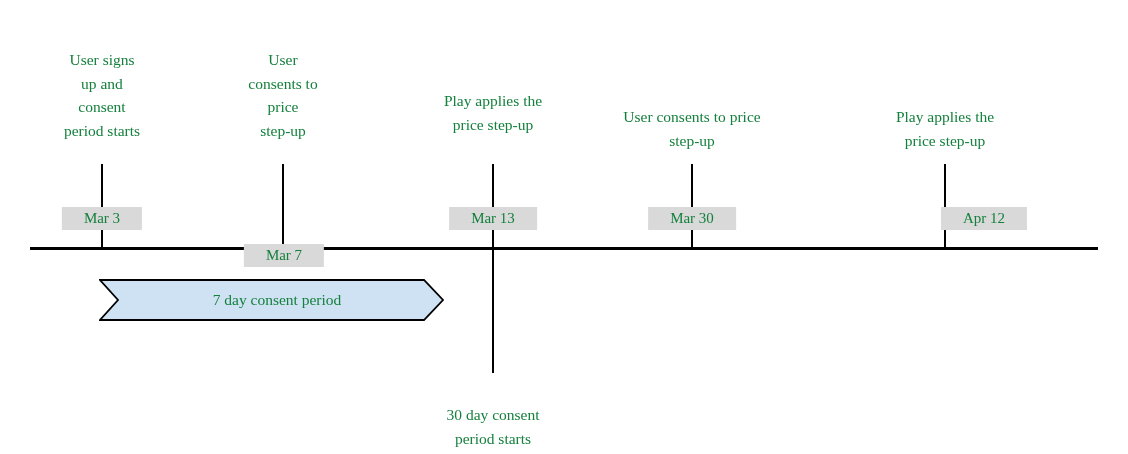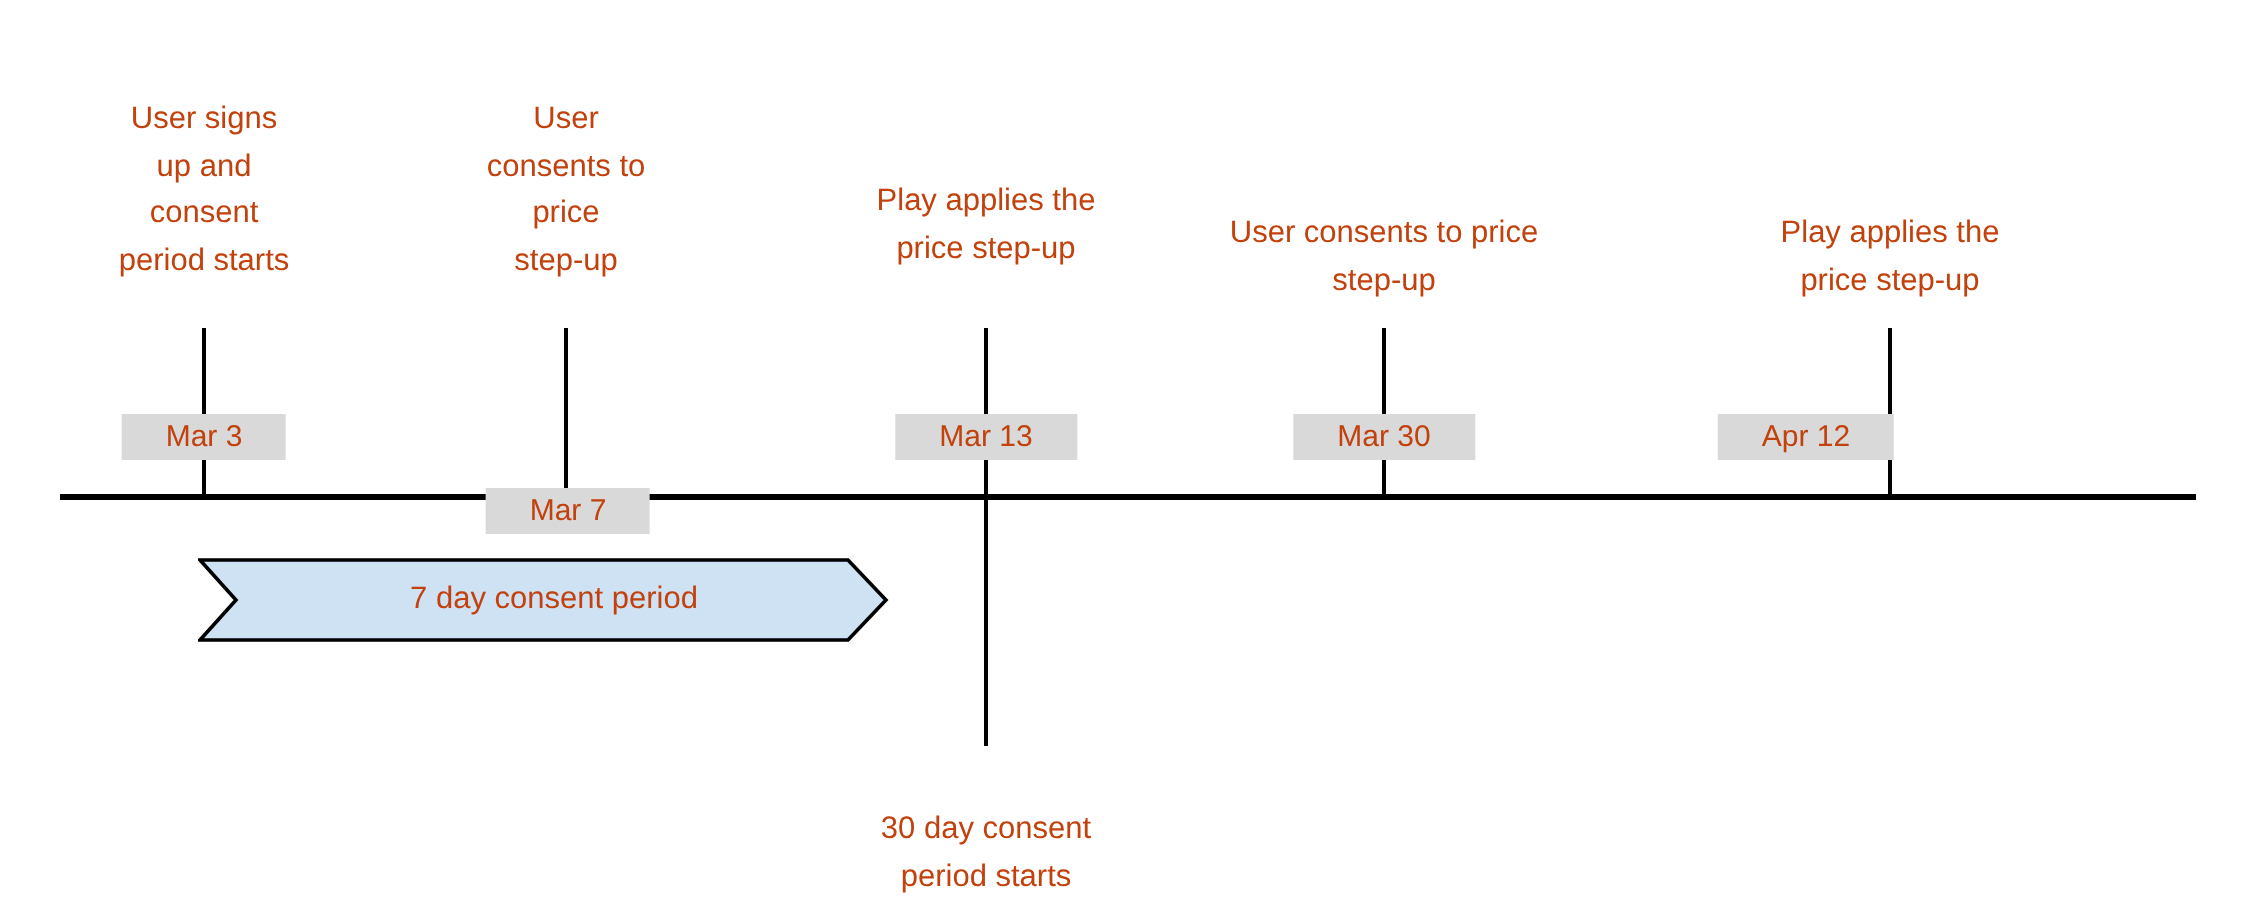--- a/index.html
+++ b/index.html
@@ -1,22 +1,22 @@
 <!DOCTYPE html>
 <html><head>
 <meta charset="utf-8">
 <style>
   html, body { margin: 0; padding: 0; background: #ffffff; }
   .canvas {
     position: relative;
     width: 1128px;
     height: 454px;
     background: #ffffff;
-    font-family: Liberation Sans, sans-serif;
-    color: #c2410c;
+    font-family: Liberation Serif, serif;
+    color: #15803d;
     overflow: hidden;
   }
 
   
   .axis {
     position: absolute;
     left: 30px;
     top: 247px;
     width: 1068px;
     height: 2.5px;
@@ -62,21 +62,21 @@
     background: #d9d9d9;
     font-size: 15px;
     line-height: 19px;
     padding: 2px 22px;
     white-space: nowrap;
   }
   .pos-c1 { left: 102px; }
   .pos-c2 { left: 284px; margin-top: 37px; }
   .pos-c3 { left: 493px; }
   .pos-c4 { left: 692px; }
-  .pos-c5 { left: 903px; text-align: right; }
+  .pos-c5 { left: 984px; text-align: right; }
 
   
   .arrow { position: absolute; }
   .pos-a1 { left: 99px;  top: 279px; width: 346px; height: 42px; }
   .pos-a2 { left: 537px; top: 279px; width: 449px; height: 42px; }
   .arrow svg { display: block; }
   .arrow polygon {
     fill: #cfe2f3;
     stroke: #000000;
     stroke-width: 1.8;

